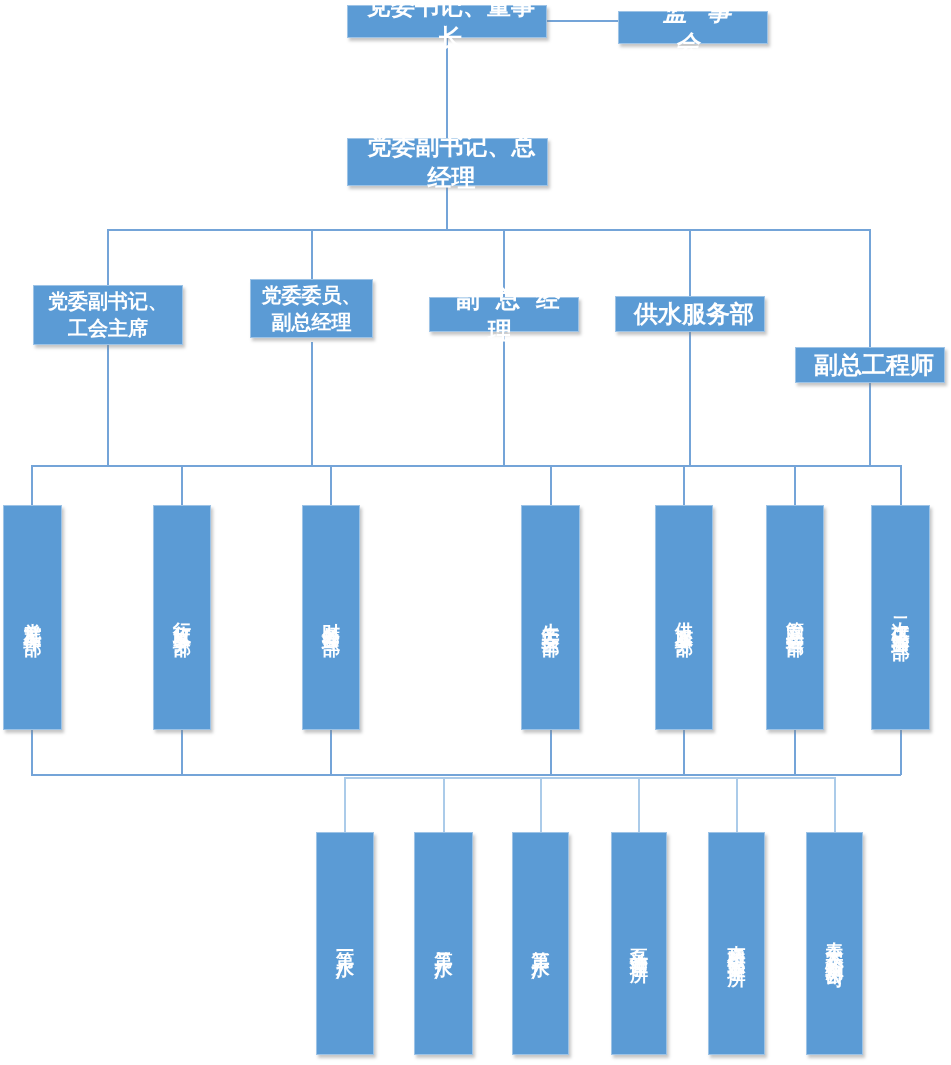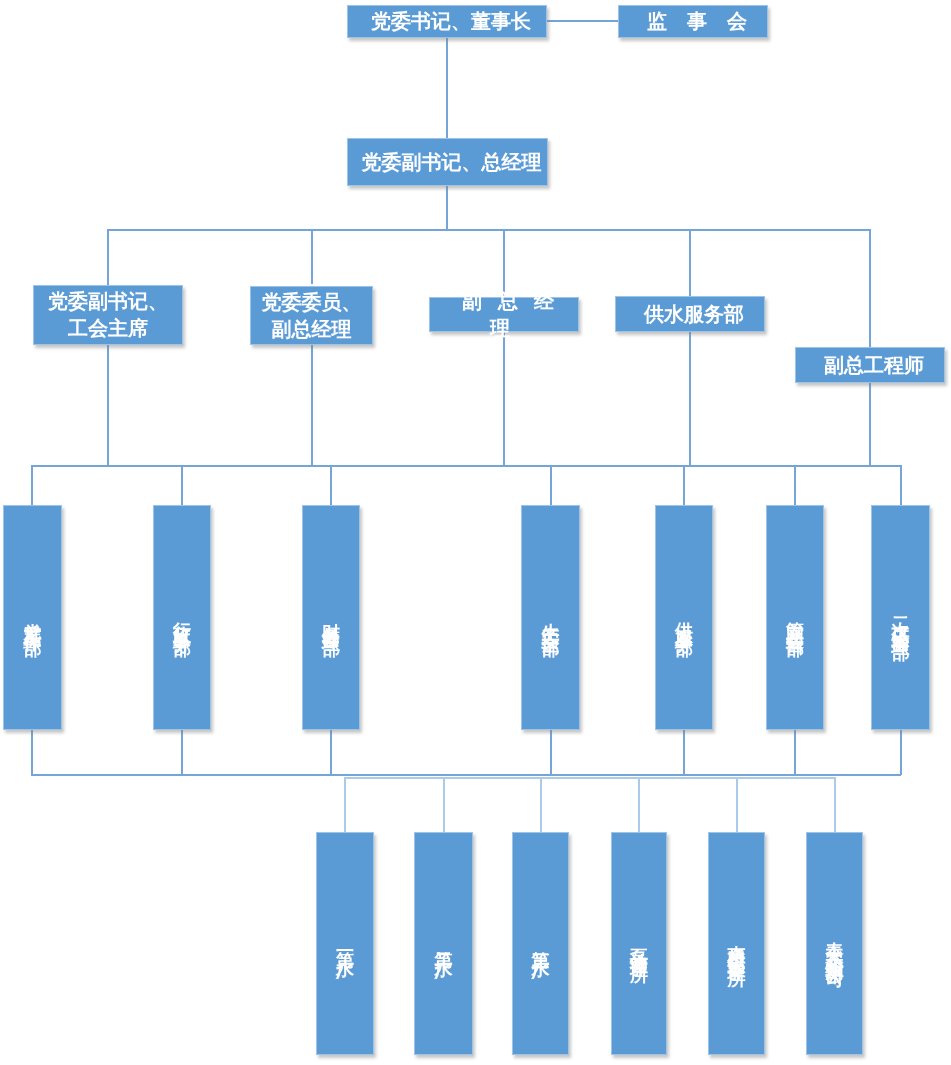--- a/index.html
+++ b/index.html
@@ -12,21 +12,21 @@
   }
   .node{
     position:absolute;box-sizing:border-box;
     background:#5B9BD5;
     border:1px solid #9DC3E6;
     box-shadow:2px 3px 3px rgba(128,128,128,0.45);
     color:#FFFFFF;font-weight:700;
     display:flex;align-items:center;justify-content:center;
     text-align:center;
   }
-  .h1{font-size:20px;padding-left:8px;}
+  .h1{font-size:24px;padding-left:8px;}
   .two{font-size:20px;line-height:27px;white-space:pre-line;}
   .sp20{letter-spacing:20px;text-indent:20px;}
   .sp16{letter-spacing:16px;text-indent:16px;}
   .v{
     writing-mode:vertical-rl;text-orientation:upright;
     font-size:18px;letter-spacing:4px;
   }
   .ln{position:absolute;background:#74A4D8;}
   .ln.hz{height:1.5px;}
   .ln.vt{width:1.5px;}
@@ -72,27 +72,27 @@
   <div class="ln hz" style="left:31px;top:774px;width:870px;"></div>
   <div class="ln hz lt" style="left:344px;top:777px;width:492px;"></div>
   <div class="ln vt lt" style="left:344px;top:777px;height:56px;"></div>
   <div class="ln vt lt" style="left:443px;top:777px;height:56px;"></div>
   <div class="ln vt lt" style="left:540px;top:777px;height:56px;"></div>
   <div class="ln vt lt" style="left:638px;top:777px;height:56px;"></div>
   <div class="ln vt lt" style="left:736px;top:777px;height:56px;"></div>
   <div class="ln vt lt" style="left:834px;top:777px;height:56px;"></div>
 
   <div class="node h1" style="left:347px;top:5px;width:200px;height:33px;">党委书记、董事长</div>
-  <div class="node h1 sp20" style="left:618px;top:5px;width:150px;height:33px;">监事会</div>
+  <div class="node h1 sp20" style="left:618px;top:11px;width:150px;height:33px;font-style:italic;">监事会</div>
 
   <div class="node h1" style="left:347px;top:138px;width:201px;height:48px;">党委副书记、总经理</div>
 
   <div class="node two" style="left:33px;top:285px;width:150px;height:60px;">党委副书记、
 工会主席</div>
-  <div class="node two" style="left:250px;top:286px;width:123px;height:59px;">党委委员、
+  <div class="node two" style="left:250px;top:279px;width:123px;height:59px;">党委委员、
 副总经理</div>
   <div class="node h1 sp16" style="left:429px;top:297px;width:150px;height:35px;">副总经理</div>
   <div class="node h1" style="left:615px;top:296px;width:150px;height:36px;">供水服务部</div>
   <div class="node h1" style="left:795px;top:347px;width:150px;height:36px;font-family:Liberation Mono, monospace;">副总工程师</div>
 
   <div class="node v" style="left:3px;top:505px;width:59px;height:225px;">党群工作部</div>
   <div class="node v" style="left:153px;top:505px;width:58px;height:225px;">行政事务部</div>
   <div class="node v" style="left:302px;top:505px;width:58px;height:225px;">财务管理部</div>
   <div class="node v" style="left:521px;top:505px;width:59px;height:225px;">生产安全部</div>
   <div class="node v" style="left:655px;top:505px;width:58px;height:225px;">供水服务部</div>

